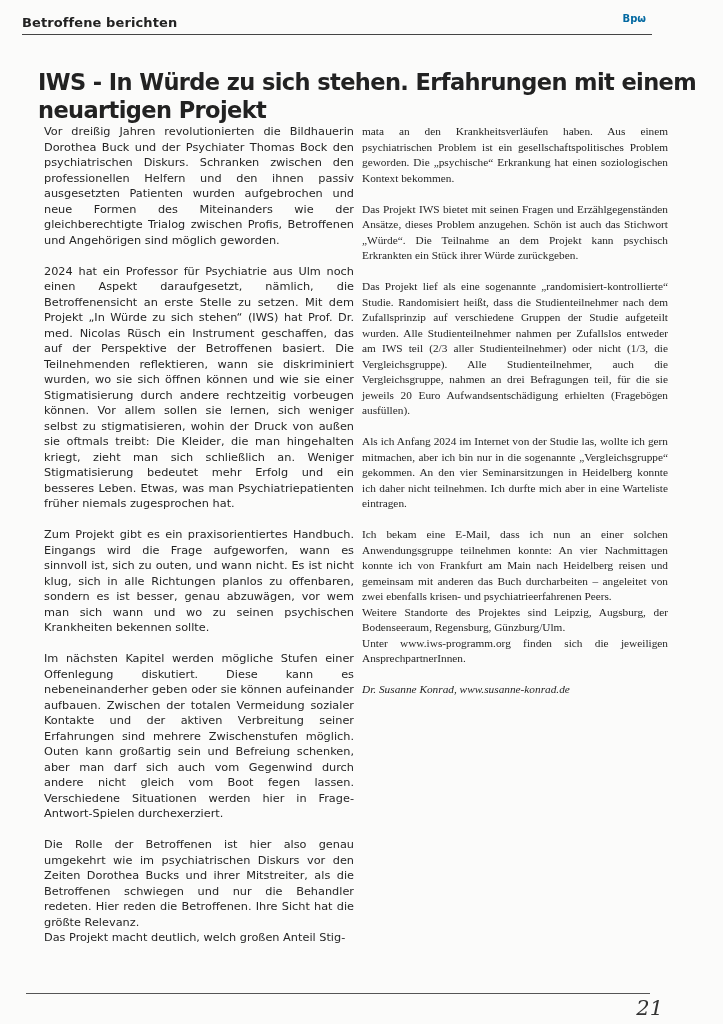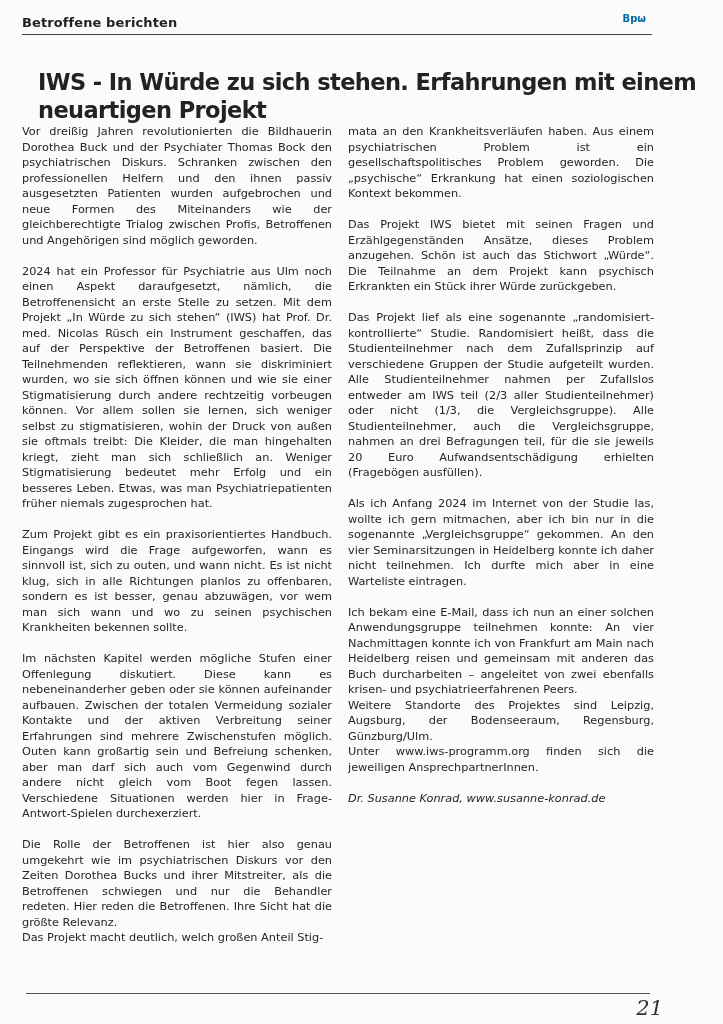--- a/index.html
+++ b/index.html
@@ -26,24 +26,24 @@
     }
     .title {
       position: absolute; left: 22px; top: 52px; width: 660px;
       font-family: "DejaVu Sans", sans-serif; font-weight: bold;
       font-size: 22.5px; line-height: 28px; color: #222;
       letter-spacing: -0.6px;
     }
     .col {
       position: absolute; top: 124px;
       font-size: 11.3px; line-height: 15.5px; color: #252525;
-      text-align: justify; hyphens: manual;
+      text-align: justify; hyphens: manual; margin-left: 22px;
     }
     .col.left { left: 22px; width: 310px; }
-    .col.right { left: 348px; width: 306px; }
+    .col.right { left: 340px; width: 306px; font-family: Liberation Serif, serif; }
     .col p { margin: 0 0 15.5px 0; }
     .col p.tight { margin-bottom: 0; }
     .col p.sig { font-style: italic; }
     .footer-rule {
       position: absolute; left: 26px; top: 993px; width: 624px;
       border-top: 1.5px solid #555;
     }
     .page-num {
       position: absolute; right: 60px; top: 996px;
       font-family: "DejaVu Serif", serif; font-style: italic; font-size: 21px;

